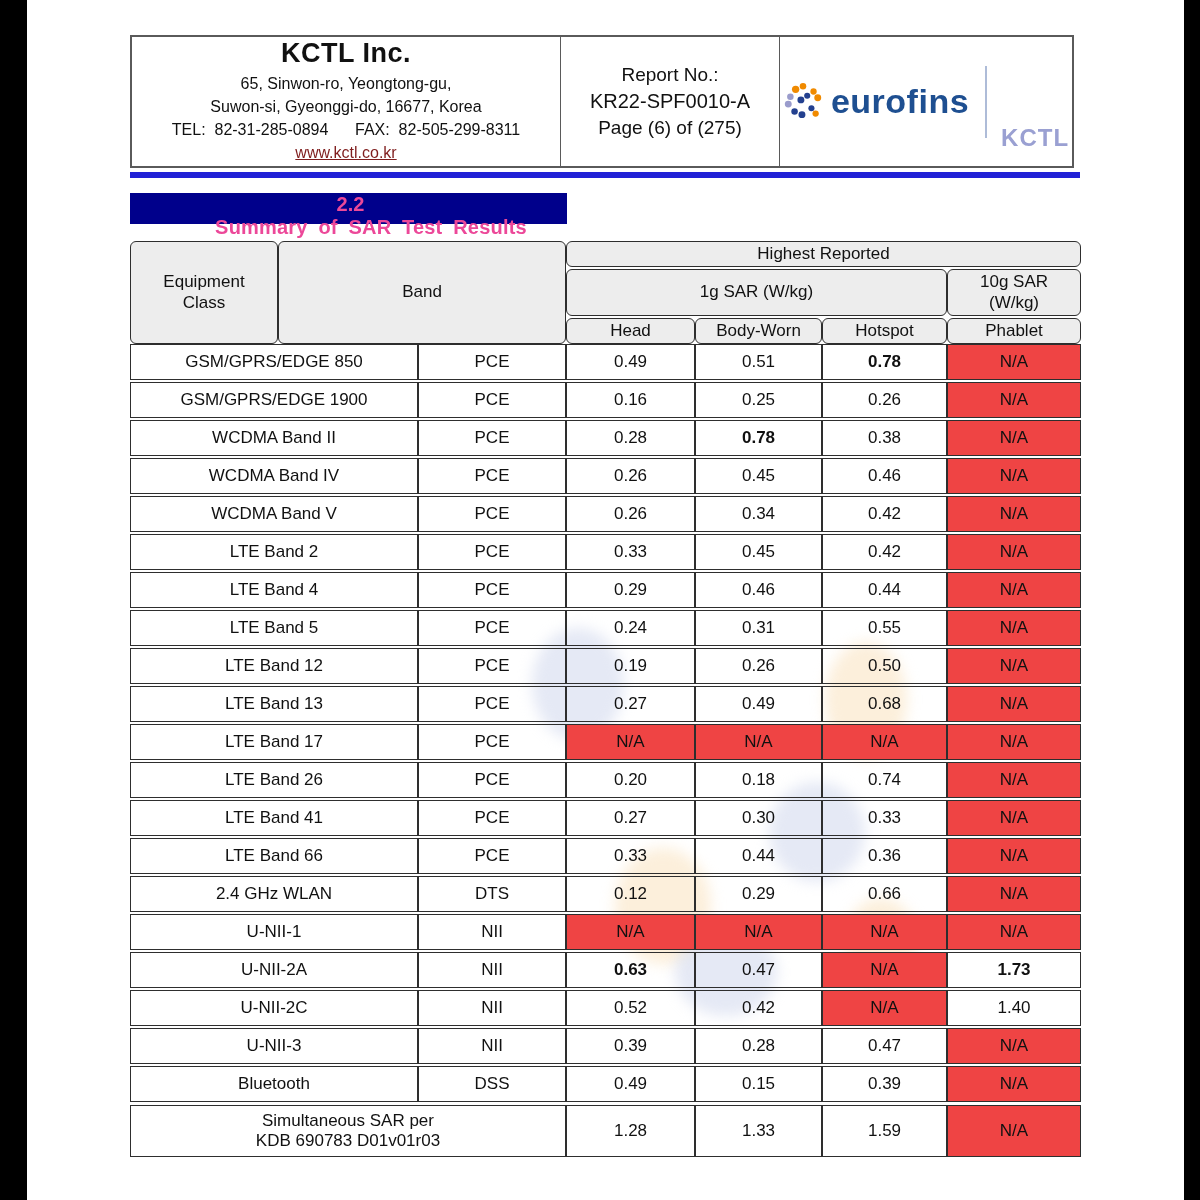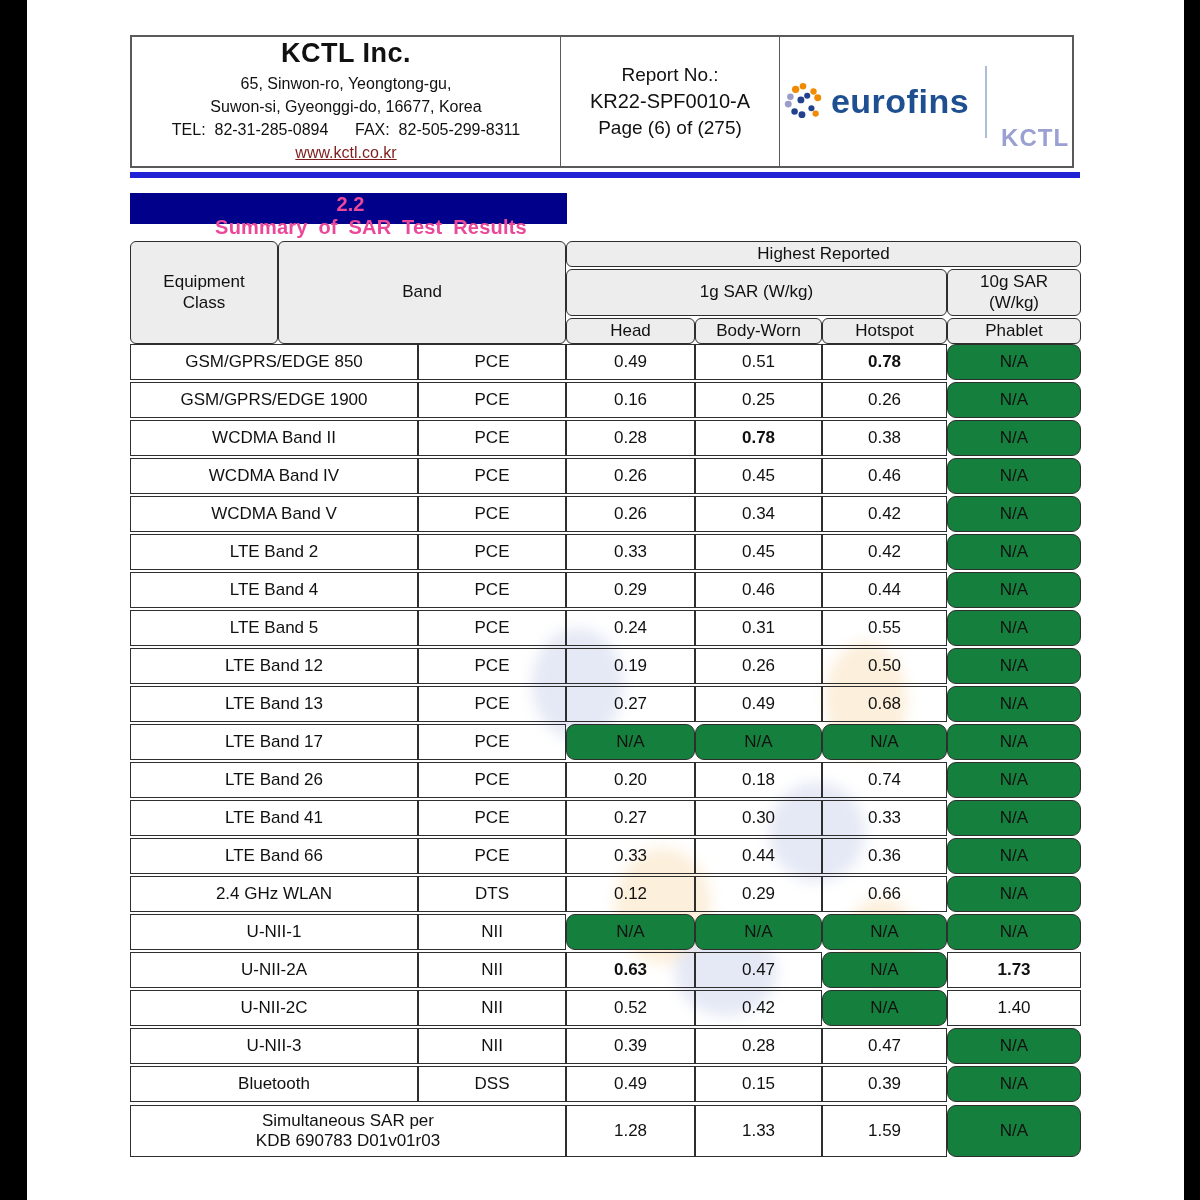--- a/index.html
+++ b/index.html
@@ -39,21 +39,21 @@
     color:#ec4899;font-size:20px;font-weight:700;display:flex;align-items:center;padding-left:4px;flex-direction:column;}
   .section-title{margin-left:41px;word-spacing:5px;letter-spacing:.2px;}
 
   
   .sar-table{position:relative;margin:17px 0 0 103px;width:951px;}
   .trow{display:flex;margin-top:2px;}
   .trow:first-child{margin-top:0;}
   .c{box-sizing:border-box;border:1px solid #2e2e2e;display:flex;align-items:center;justify-content:center;
      text-align:center;height:36px;font-size:17px;white-space:pre-line;line-height:1.2;background:transparent;}
   .c.hdr{background:#ededed;border-radius:6px;}
-  .c.gray{background:#15803d;border-radius:9px;}
+  .c.gray{background:#ef4444;}
   .c.bold{font-weight:700;}
   .w-band{width:288px;}
   .w-cls{width:148px;}
   .w-head{width:129px;}
   .w-body{width:127px;}
   .w-hot{width:125px;}
   .w-pha{width:134px;}
   .w-1g{width:381px;}
   .w-merged{width:436px;}
   .hstack{display:flex;flex-direction:column;width:515px;}

